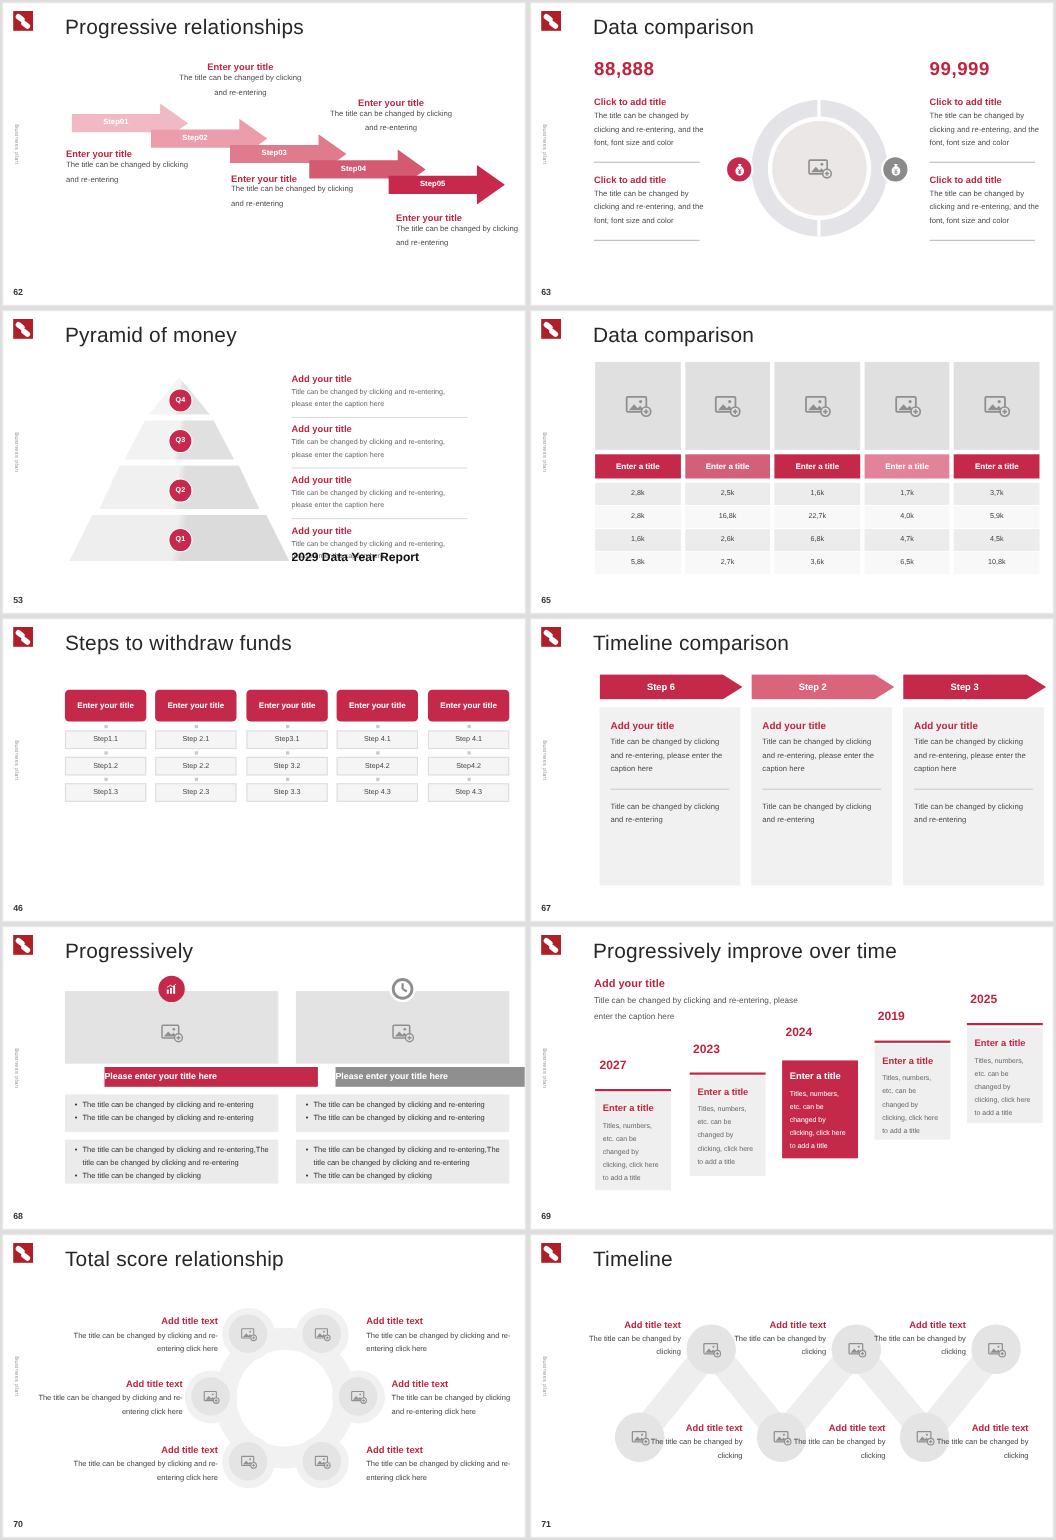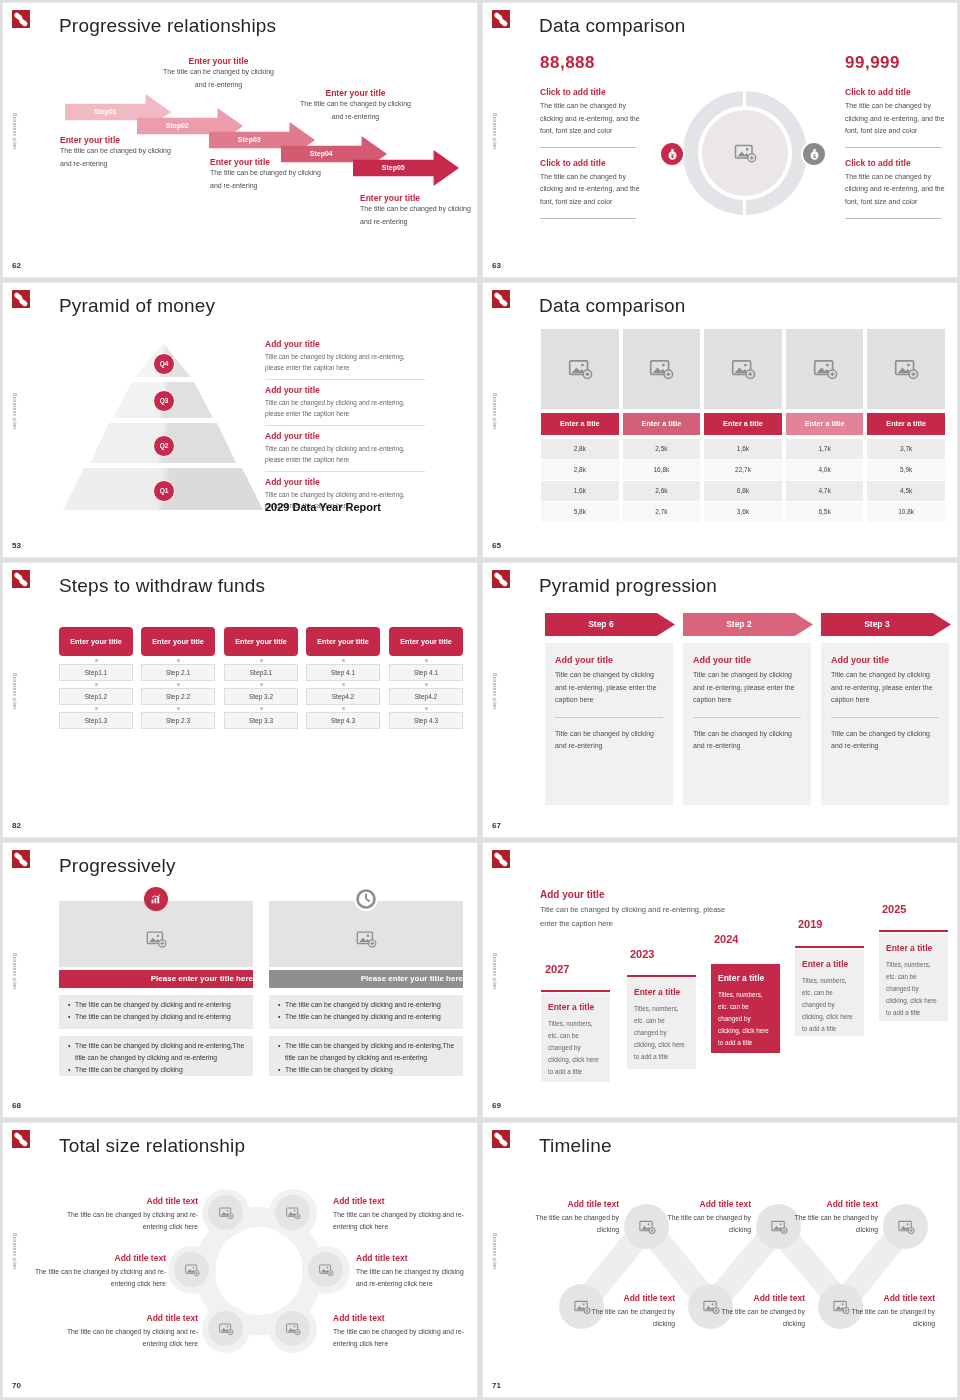--- a/index.html
+++ b/index.html
@@ -39,21 +39,21 @@
   .box66{position:absolute;width:74px;height:17px;background:#f5f5f5;border:1px solid #ddd;box-sizing:border-box;text-align:center;line-height:15px;font-size:6.5px;color:#444;}
   .dot66{position:absolute;width:3px;height:3px;background:#c9c9c9;}
   
   .a67{position:absolute;top:50px;width:130px;height:23px;clip-path:polygon(0 0,86% 0,100% 50%,86% 100%,0 100%);}
   .a67 span{display:block;width:86%;text-align:center;line-height:23px;font-size:8.5px;font-weight:bold;color:#fff;}
   .p67{position:absolute;top:80px;width:128px;height:162px;background:#f1f1f1;box-sizing:border-box;padding:12px 10px;}
   .p67 hr{border:none;border-top:1px solid #ccc;margin:10px 0;}
   
   .bl{position:relative;padding-left:8px;font-size:6.8px;color:#333;line-height:1.75;}
   .bl::before{content:"•";position:absolute;left:1px;}
-  .ban68{position:absolute;height:18px;line-height:18px;width:194px;text-align:right;color:#fff;font-weight:bold;font-size:8px;}
+  .ban68{position:absolute;height:18px;line-height:18px;width:194px;text-align:left;color:#fff;font-weight:bold;font-size:8px;margin-left:36px;}
   .pan68{position:absolute;width:194px;background:#ebebeb;box-sizing:border-box;padding:4px 8px;}
   
   .card69{position:absolute;width:69px;background:#efefef;box-sizing:border-box;padding:9px 7px;}
   .card69 .ct{font-size:8.5px;font-weight:bold;color:#c0243f;margin-bottom:6px;}
   .card69 .cb{font-size:6.3px;line-height:1.9;color:#666;}
   .card69.redcard{background:#c5294a;}
   .card69.redcard .ct,.card69.redcard .cb{color:#fff;}
   .yr{position:absolute;font-size:11px;font-weight:bold;color:#c0243f;}
   .ybar{position:absolute;width:69px;height:2px;background:#c0243f;}
   
@@ -347,32 +347,32 @@
     <div class="dot66" style="left:339px;top:144px"></div>
     <div class="box66" style="left:303px;top:149px">Step 4.3</div>
 
     <div class="btn66" style="left:386px;top:64px">Enter your title</div>
     <div class="dot66" style="left:422px;top:96px"></div>
     <div class="box66" style="left:386px;top:101px">Step 4.1</div>
     <div class="dot66" style="left:422px;top:120px"></div>
     <div class="box66" style="left:386px;top:125px">Step4.2</div>
     <div class="dot66" style="left:422px;top:144px"></div>
     <div class="box66" style="left:386px;top:149px">Step 4.3</div>
-    <div class="pg">82</div>
-  </div>
-    </div>
-
-  <div class="cell">
-      <div class="slide">
-    <div class="logo">
-          <i class="p1"></i>
-          <i class="p2"></i>
-        </div>
-    <div class="vtext">Business plan</div>
-    <h2 class="stitle">Pyramid progression</h2>
+    <div class="pg">46</div>
+  </div>
+    </div>
+
+  <div class="cell">
+      <div class="slide">
+    <div class="logo">
+          <i class="p1"></i>
+          <i class="p2"></i>
+        </div>
+    <div class="vtext">Business plan</div>
+    <h2 class="stitle">Timeline comparison</h2>
     <div class="a67" style="left:62px;background:#c5294a">
           <span>Step 6</span>
         </div>
     <div class="a67" style="left:200px;background:#d9647c">
           <span>Step 2</span>
         </div>
     <div class="a67" style="left:338px;background:#c5294a">
           <span>Step 3</span>
         </div>
     <div class="p67" style="left:62px">
@@ -449,20 +449,21 @@
   </div>
     </div>
 
   <div class="cell">
       <div class="slide">
     <div class="logo">
           <i class="p1"></i>
           <i class="p2"></i>
         </div>
     <div class="vtext">Business plan</div>
+    <h2 class="stitle">Progressively improve over time</h2>
     <div class="abs" style="left:57px;top:46px;width:190px">
       <div class="rt" style="font-size:10px;margin-bottom:3px">Add your title</div>
       <div style="font-size:7.5px;line-height:1.8;color:#555">Title can be changed by clicking and re-entering, please enter the caption here</div>
     </div>
     <div class="yr" style="left:62px;top:120px">2027</div>
     <div class="ybar" style="left:58px;top:147px"></div>
     <div class="card69" style="left:58px;top:150px;height:89px">
       <div class="ct">Enter a title</div>
       <div class="cb">Titles, numbers, etc. can be changed by clicking, click here to add a title</div>
     </div>
@@ -493,21 +494,21 @@
   </div>
     </div>
 
   <div class="cell">
       <div class="slide">
     <div class="logo">
           <i class="p1"></i>
           <i class="p2"></i>
         </div>
     <div class="vtext">Business plan</div>
-    <h2 class="stitle">Total size relationship</h2>
+    <h2 class="stitle">Total score relationship</h2>
     <div class="abs" style="left:192px;top:84px;width:128px;height:128px;border-radius:50%;border:20px solid #f1f1f1;box-sizing:border-box"></div>
     <div class="petal" style="left:199px;top:66px;width:48px;height:48px"></div>
     <div class="petal" style="left:266px;top:66px;width:48px;height:48px"></div>
     <div class="petal" style="left:165px;top:123px;width:48px;height:48px"></div>
     <div class="petal" style="left:299px;top:123px;width:48px;height:48px"></div>
     <div class="petal" style="left:199px;top:182px;width:48px;height:48px"></div>
     <div class="petal" style="left:266px;top:182px;width:48px;height:48px"></div>
     <div class="gcirc" style="left:205px;top:72px;width:35px;height:35px">
           <svg width="16" height="16">
             <use href="#i-img"></use>

